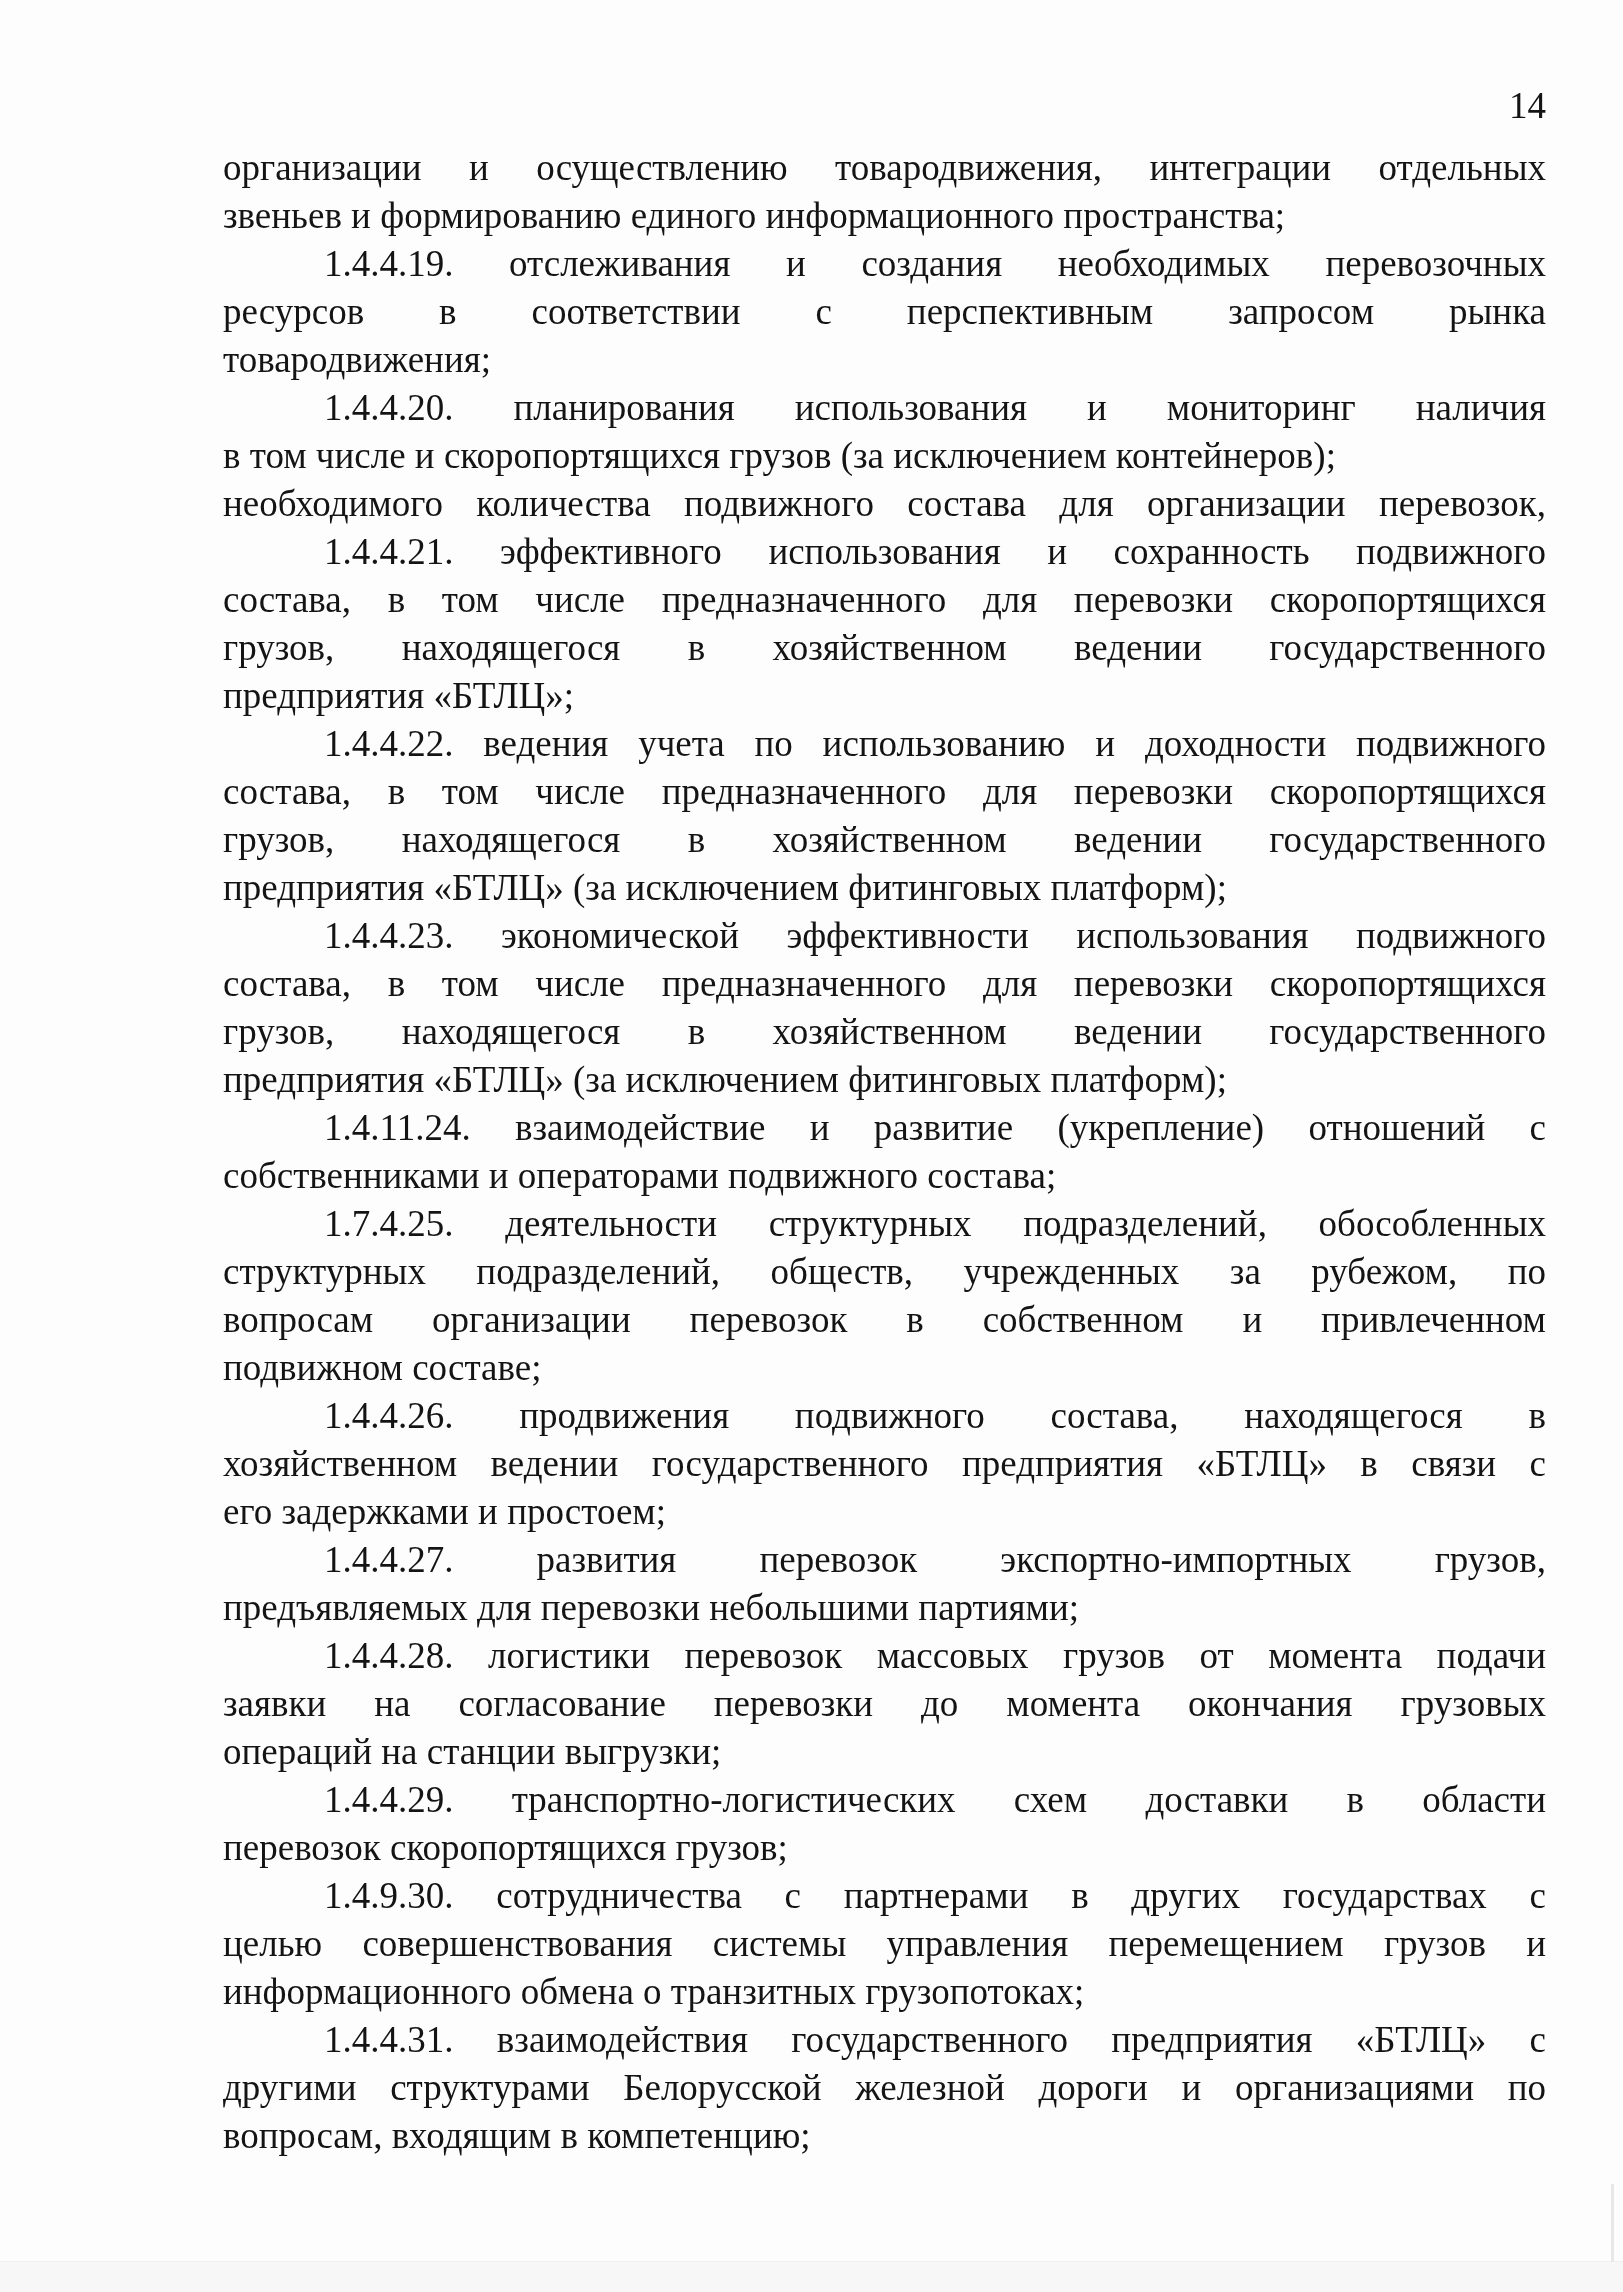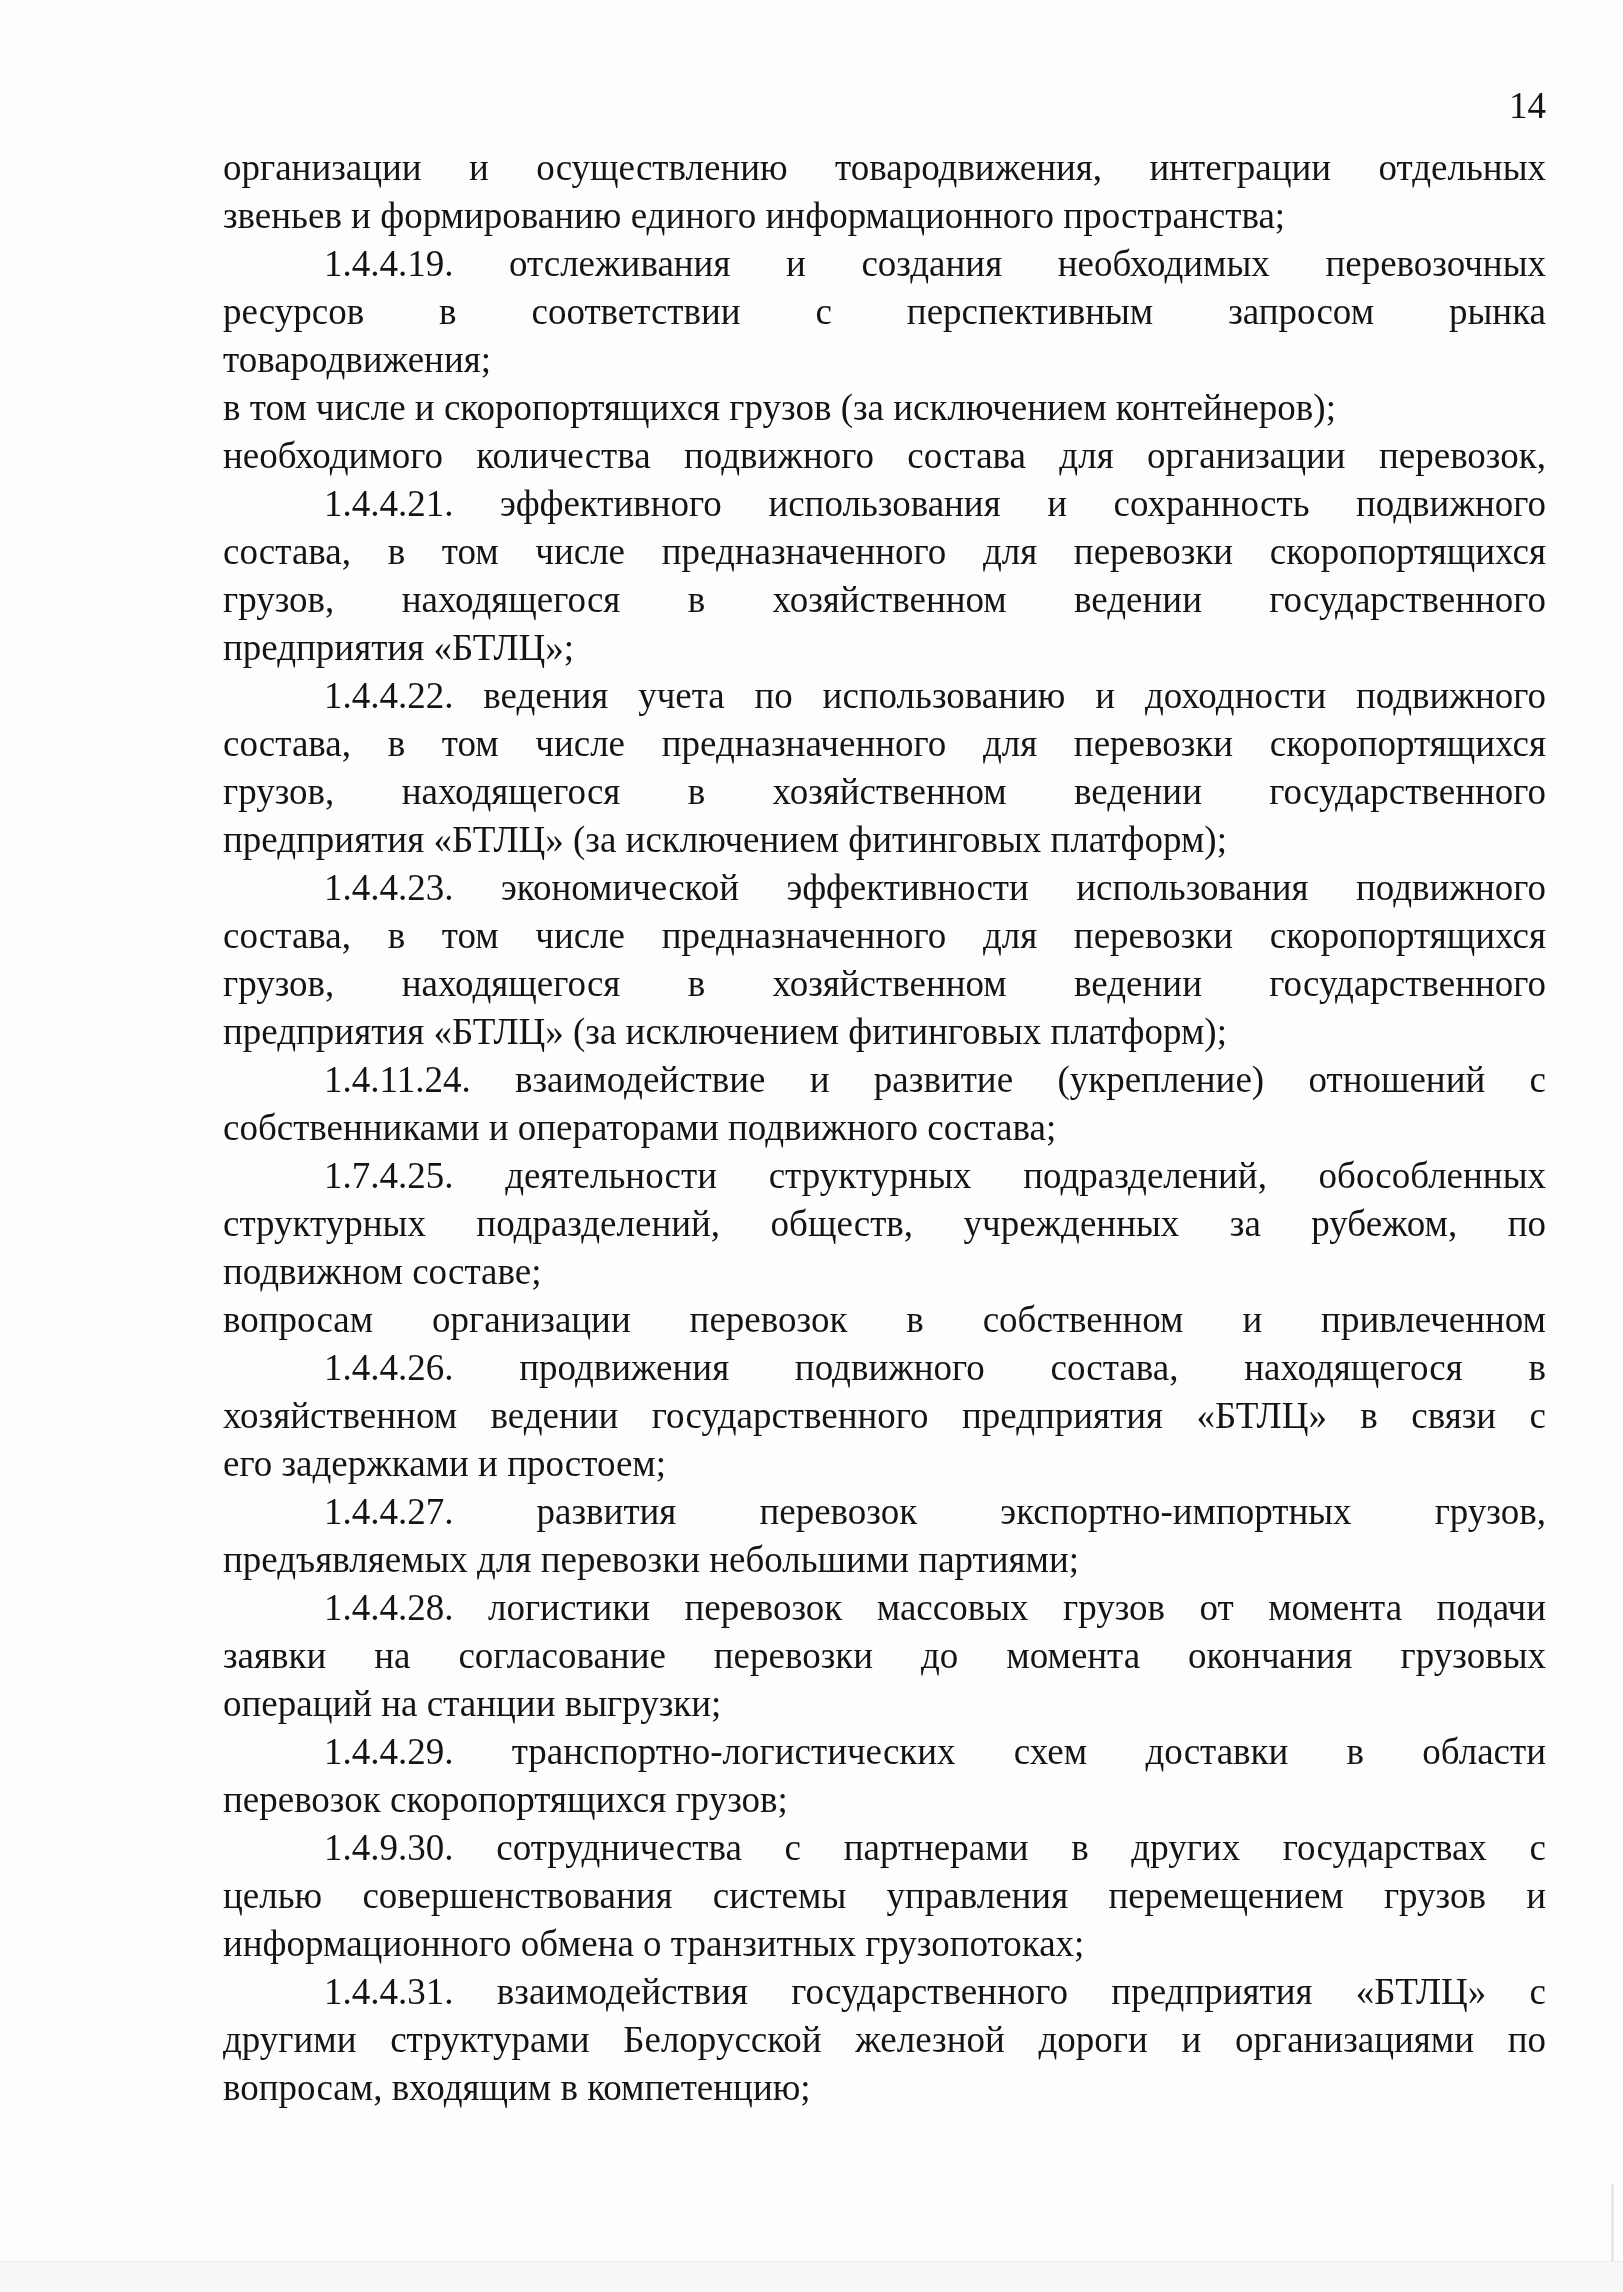--- a/index.html
+++ b/index.html
@@ -72,40 +72,41 @@
 
 <div class="page">
   <div class="page-number">14</div>
 
   <div class="text-block" id="text-block">
       <div class="line">организации и осуществлению товародвижения, интеграции отдельных</div>
       <div class="line last">звеньев и формированию единого информационного пространства;</div>
       <div class="line first">1.4.4.19. отслеживания и создания необходимых перевозочных</div>
       <div class="line">ресурсов в соответствии с перспективным запросом рынка</div>
       <div class="line last">товародвижения;</div>
+      <div class="line first">1.4.4.20. планирования использования и мониторинг наличия</div>
       <div class="line last">в том числе и скоропортящихся грузов (за исключением контейнеров);</div>
       <div class="line">необходимого количества подвижного состава для организации перевозок,</div>
       <div class="line first">1.4.4.21. эффективного использования и сохранность подвижного</div>
       <div class="line">состава, в том числе предназначенного для перевозки скоропортящихся</div>
       <div class="line">грузов, находящегося в хозяйственном ведении государственного</div>
       <div class="line last">предприятия «БТЛЦ»;</div>
       <div class="line first">1.4.4.22. ведения учета по использованию и доходности подвижного</div>
       <div class="line">состава, в том числе предназначенного для перевозки скоропортящихся</div>
       <div class="line">грузов, находящегося в хозяйственном ведении государственного</div>
       <div class="line last">предприятия «БТЛЦ» (за исключением фитинговых платформ);</div>
       <div class="line first">1.4.4.23. экономической эффективности использования подвижного</div>
       <div class="line">состава, в том числе предназначенного для перевозки скоропортящихся</div>
       <div class="line">грузов, находящегося в хозяйственном ведении государственного</div>
       <div class="line last">предприятия «БТЛЦ» (за исключением фитинговых платформ);</div>
       <div class="line first">1.4.11.24. взаимодействие и развитие (укрепление) отношений с</div>
       <div class="line last">собственниками и операторами подвижного состава;</div>
       <div class="line first">1.7.4.25. деятельности структурных подразделений, обособленных</div>
       <div class="line">структурных подразделений, обществ, учрежденных за рубежом, по</div>
+      <div class="line">вопросам организации перевозок в собственном и привлеченном</div>
       <div class="line last">подвижном составе;</div>
-      <div class="line">вопросам организации перевозок в собственном и привлеченном</div>
       <div class="line first">1.4.4.26. продвижения подвижного состава, находящегося в</div>
       <div class="line">хозяйственном ведении государственного предприятия «БТЛЦ» в связи с</div>
       <div class="line last">его задержками и простоем;</div>
       <div class="line first">1.4.4.27. развития перевозок экспортно-импортных грузов,</div>
       <div class="line last">предъявляемых для перевозки небольшими партиями;</div>
       <div class="line first">1.4.4.28. логистики перевозок массовых грузов от момента подачи</div>
       <div class="line">заявки на согласование перевозки до момента окончания грузовых</div>
       <div class="line last">операций на станции выгрузки;</div>
       <div class="line first">1.4.4.29. транспортно-логистических схем доставки в области</div>
       <div class="line last">перевозок скоропортящихся грузов;</div>

